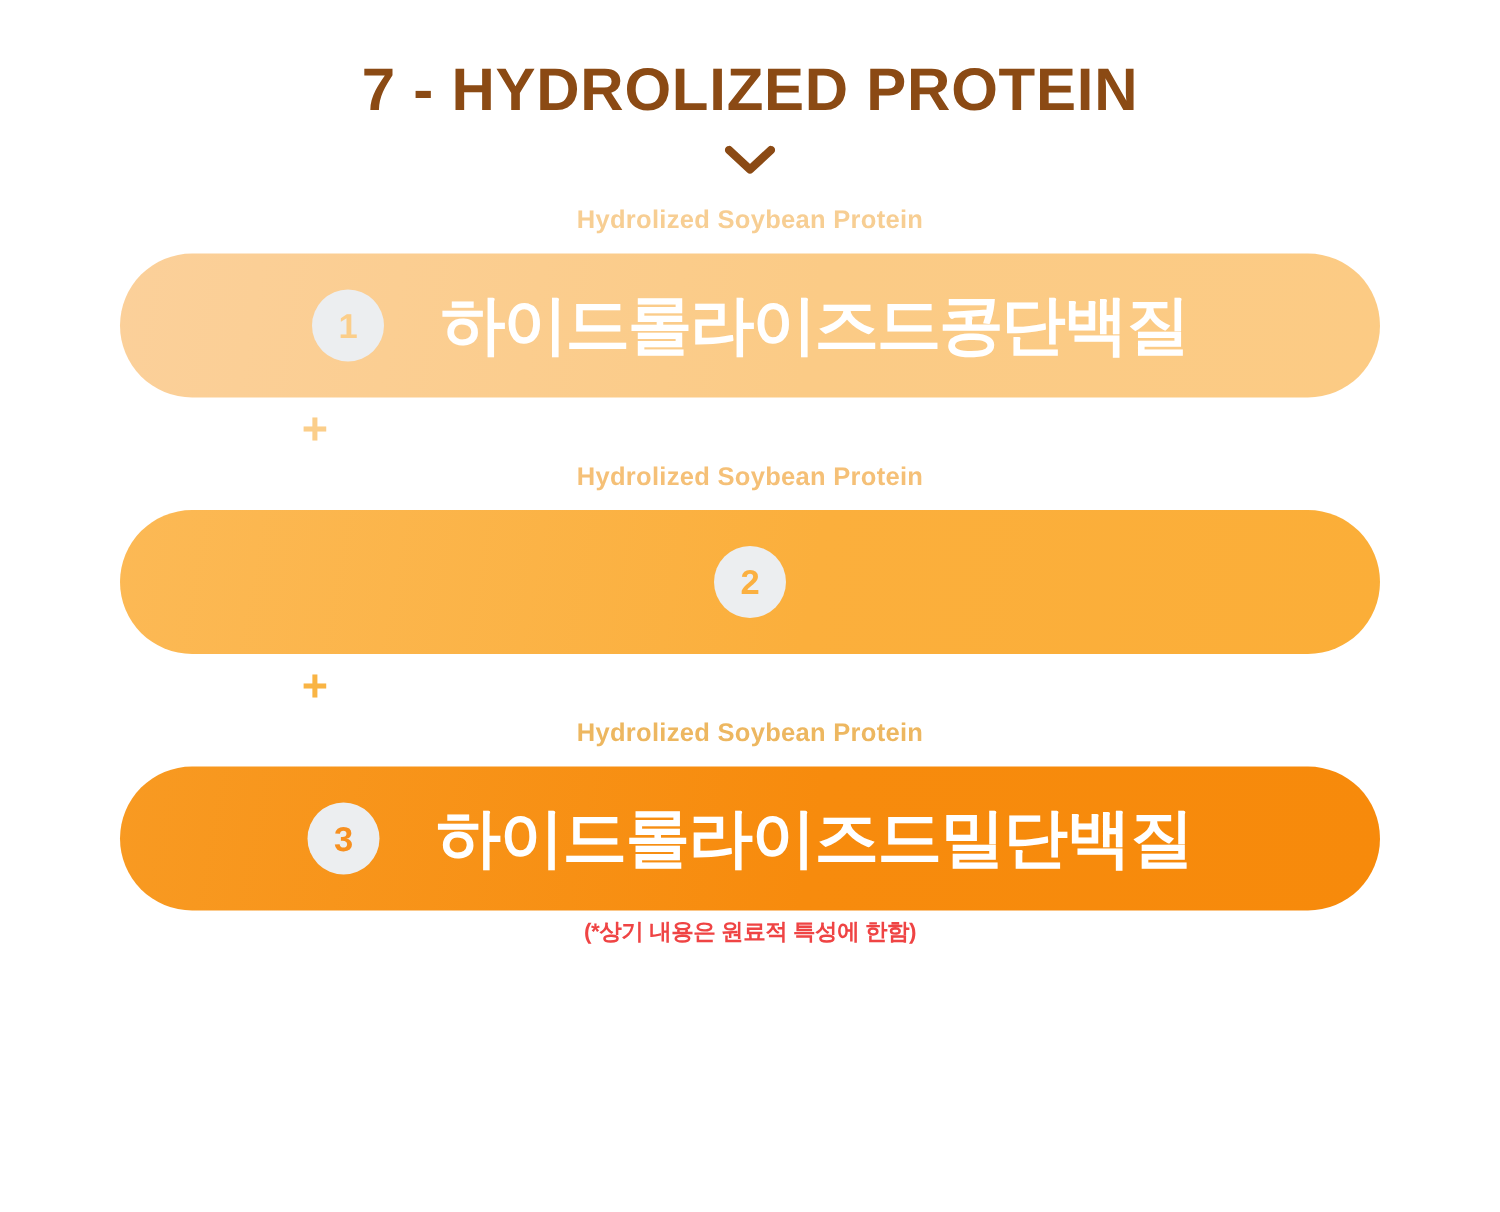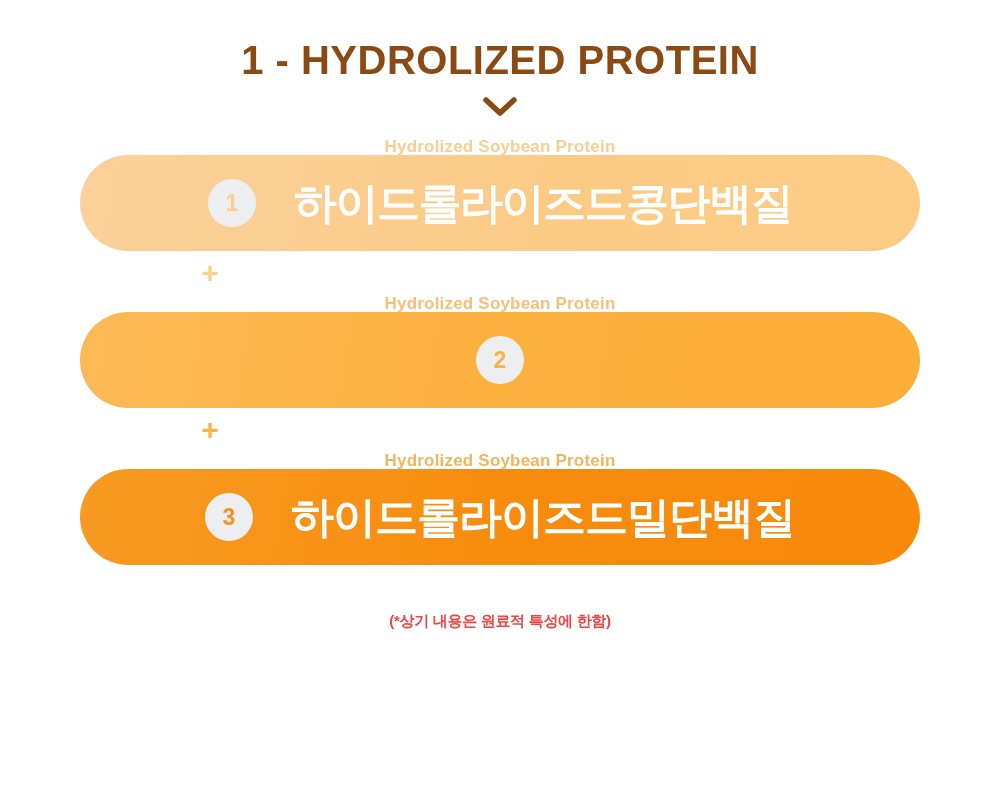--- a/index.html
+++ b/index.html
@@ -56,20 +56,21 @@
   }
 
   .group { position: relative; }
 
   .eng-label {
     text-align: center;
     font-size: 17px;
     font-weight: 600;
     letter-spacing: 0.2px;
     line-height: 1;
+    padding-bottom: 14px;
   }
   .eng-1 { color: #F7CE93; }
   .eng-2 { color: #F5C077; }
   .eng-3 { color: #EDB760; }
 
   .pill {
     position: relative;
     width: 840px;
     height: 96px;
     margin: 0 auto;
@@ -141,21 +142,21 @@
     color: #ef4444;
     letter-spacing: -0.3px;
   }
 </style>
 </head>
 <body>
 
 <div class="page">
 
   <div class="header">
-    <div class="title">1 - HYDROLIZED PROTEIN</div>
+    <div class="title">7 - HYDROLIZED PROTEIN</div>
     <div class="chevron">
       <svg width="34" height="22" viewBox="0 0 34 22" aria-hidden="true">
         <path d="M3 4 L17 17 L31 4" fill="none" stroke="#8B4A14" stroke-width="5.5" stroke-linecap="round" stroke-linejoin="round"></path>
       </svg>
     </div>
   </div>
 
   <div class="stack">
 
     <div class="group">

